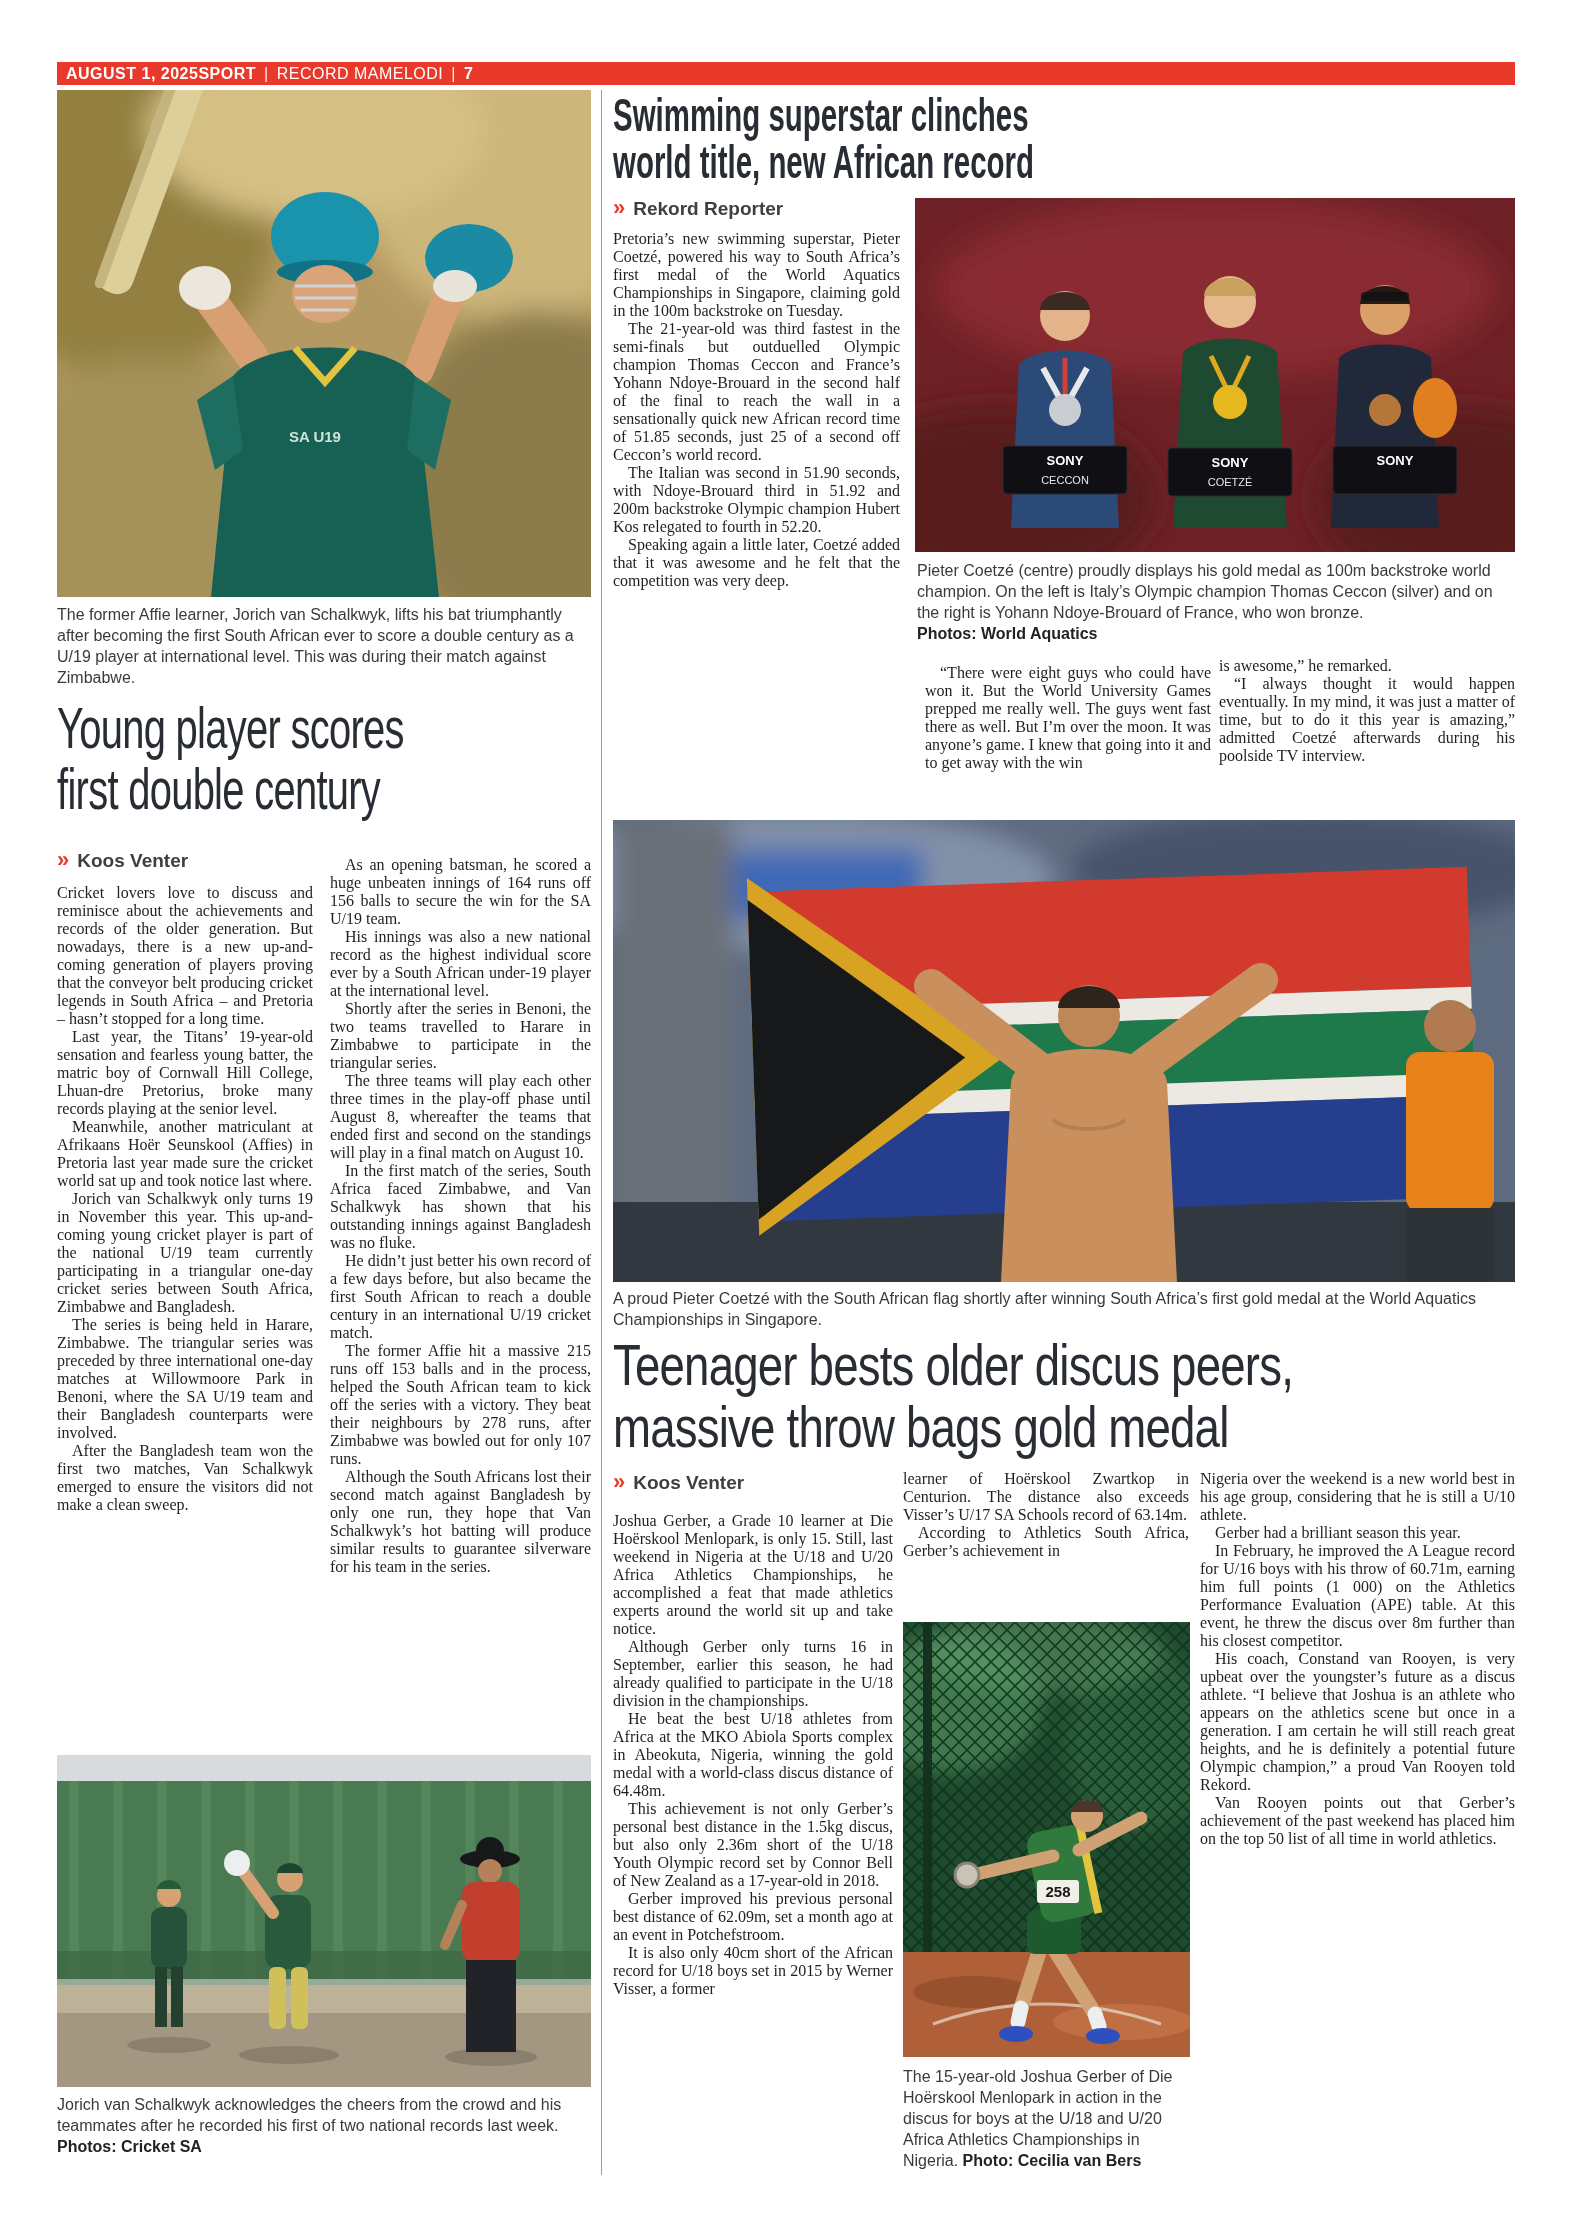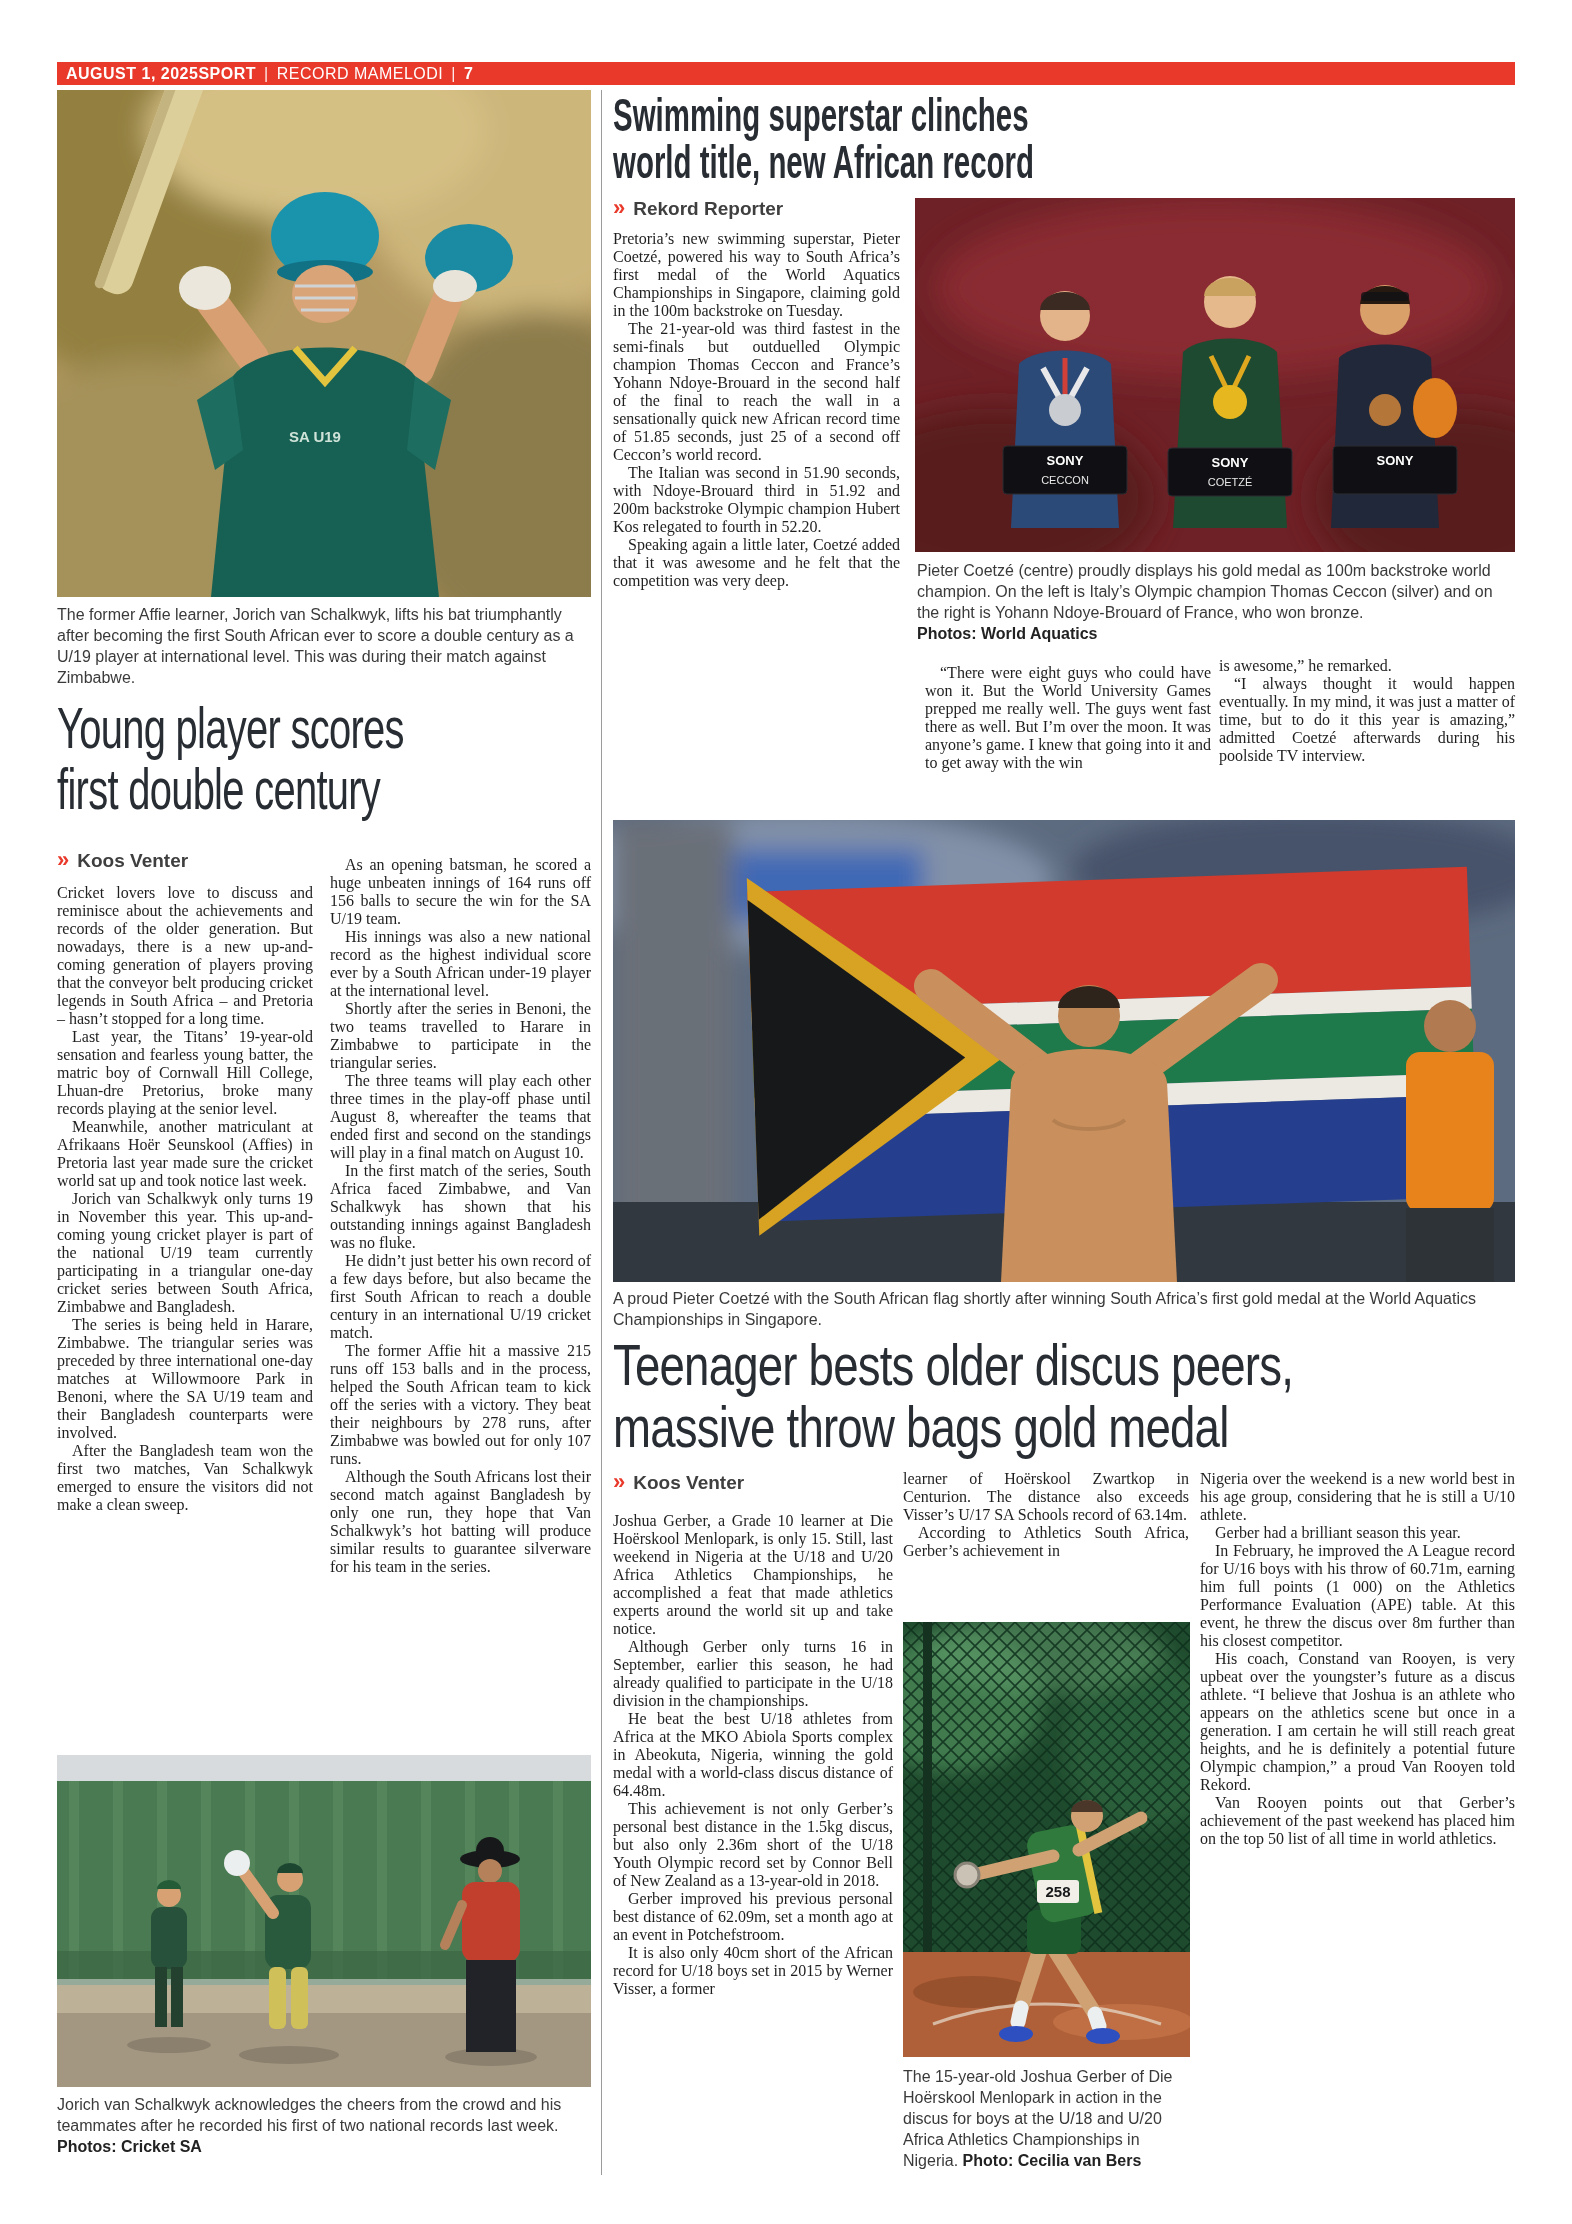--- a/index.html
+++ b/index.html
@@ -97,21 +97,21 @@
   <div class="headline" id="h-cricket">Young player scores
 first double century</div>
 
   <div class="byline" style="left:57px;top:850px;">
     <span class="arr">»</span><span>Koos Venter</span>
   </div>
 
   <div class="cols" style="left:57px;top:884px;width:256px;">
     <p class="ni">Cricket lovers love to discuss and reminisce about the achievements and records of the older generation. But nowadays, there is a new up-and-coming generation of players proving that the conveyor belt producing cricket legends in South Africa – and Pretoria – hasn’t stopped for a long time.</p>
     <p>Last year, the Titans’ 19-year-old sensation and fearless young batter, the matric boy of Cornwall Hill College, Lhuan-dre Pretorius, broke many records playing at the senior level.</p>
-    <p>Meanwhile, another matriculant at Afrikaans Hoër Seunskool (Affies) in Pretoria last year made sure the cricket world sat up and took notice last week.</p>
+    <p>Meanwhile, another matriculant at Afrikaans Hoër Seunskool (Affies) in Pretoria last year made sure the cricket world sat up and took notice last where.</p>
     <p>Jorich van Schalkwyk only turns 19 in November this year. This up-and-coming young cricket player is part of the national U/19 team currently participating in a triangular one-day cricket series between South Africa, Zimbabwe and Bangladesh.</p>
     <p>The series is being held in Harare, Zimbabwe. The triangular series was preceded by three international one-day matches at Willowmoore Park in Benoni, where the SA U/19 team and their Bangladesh counterparts were involved.</p>
     <p>After the Bangladesh team won the first two matches, Van Schalkwyk emerged to ensure the visitors did not make a clean sweep.</p>
   </div>
 
   <div class="cols" style="left:330px;top:856px;width:261px;">
     <p>As an opening batsman, he scored a huge unbeaten innings of 164 runs off 156 balls to secure the win for the SA U/19 team.</p>
     <p>His innings was also a new national record as the highest individual score ever by a South African under-19 player at the international level.</p>
     <p>Shortly after the series in Benoni, the two teams travelled to Harare in Zimbabwe to participate in the triangular series.</p>
     <p>The three teams will play each other three times in the play-off phase until August 8, whereafter the teams that ended first and second on the standings will play in a final match on August 10.</p>
@@ -285,21 +285,21 @@
 massive throw bags gold medal</div>
 
   <div class="byline" style="left:613px;top:1472px;">
     <span class="arr">»</span><span>Koos Venter</span>
   </div>
 
   <div class="cols" style="left:613px;top:1512px;width:280px;">
     <p class="ni">Joshua Gerber, a Grade 10 learner at Die Hoërskool Menlopark, is only 15. Still, last weekend in Nigeria at the U/18 and U/20 Africa Athletics Championships, he accomplished a feat that made athletics experts around the world sit up and take notice.</p>
     <p>Although Gerber only turns 16 in September, earlier this season, he had already qualified to participate in the U/18 division in the championships.</p>
     <p>He beat the best U/18 athletes from Africa at the MKO Abiola Sports complex in Abeokuta, Nigeria, winning the gold medal with a world-class discus distance of 64.48m.</p>
-    <p>This achievement is not only Gerber’s personal best distance in the 1.5kg discus, but also only 2.36m short of the U/18 Youth Olympic record set by Connor Bell of New Zealand as a 13-year-old in 2018.</p>
+    <p>This achievement is not only Gerber’s personal best distance in the 1.5kg discus, but also only 2.36m short of the U/18 Youth Olympic record set by Connor Bell of New Zealand as a 17-year-old in 2018.</p>
     <p>Gerber improved his previous personal best distance of 62.09m, set a month ago at an event in Potchefstroom.</p>
     <p>It is also only 40cm short of the African record for U/18 boys set in 2015 by Werner Visser, a former</p>
   </div>
 
   <div class="cols" style="left:903px;top:1470px;width:286px;">
     <p class="ni">learner of Hoërskool Zwartkop in Centurion. The distance also exceeds Visser’s U/17 SA Schools record of 63.14m.</p>
     <p>According to Athletics South Africa, Gerber’s achievement in</p>
   </div>
 
   <div class="photo" style="left:903px;top:1622px;width:287px;height:435px;">

